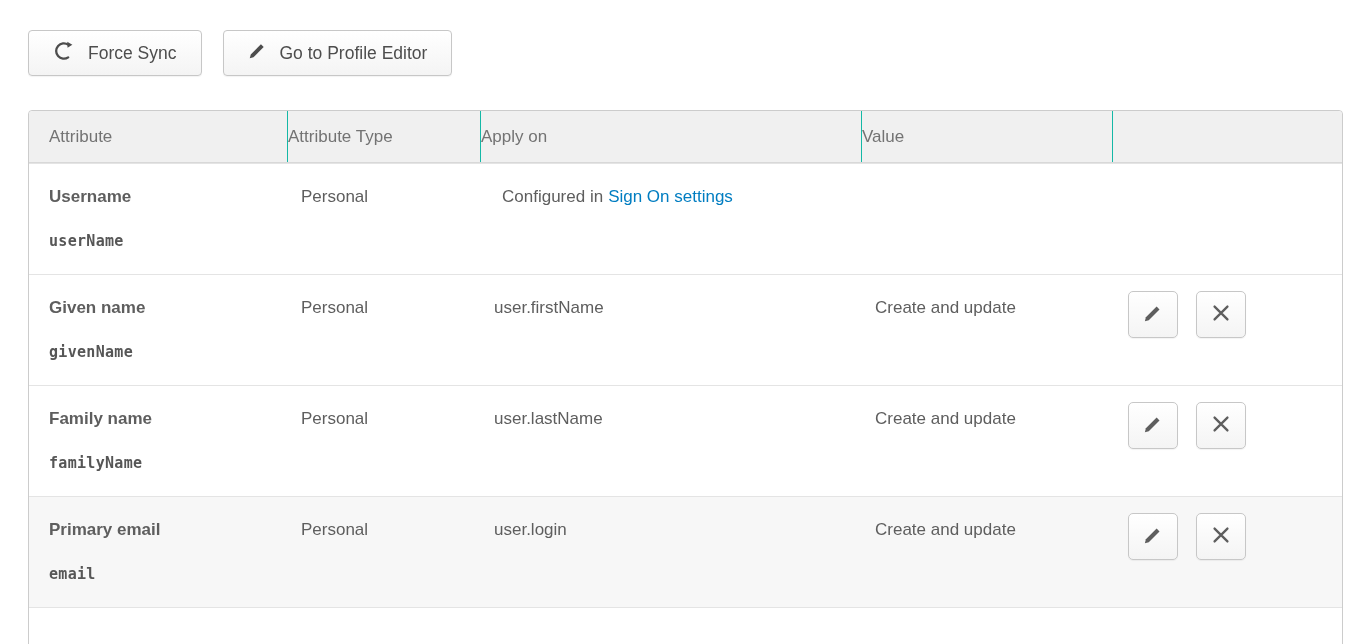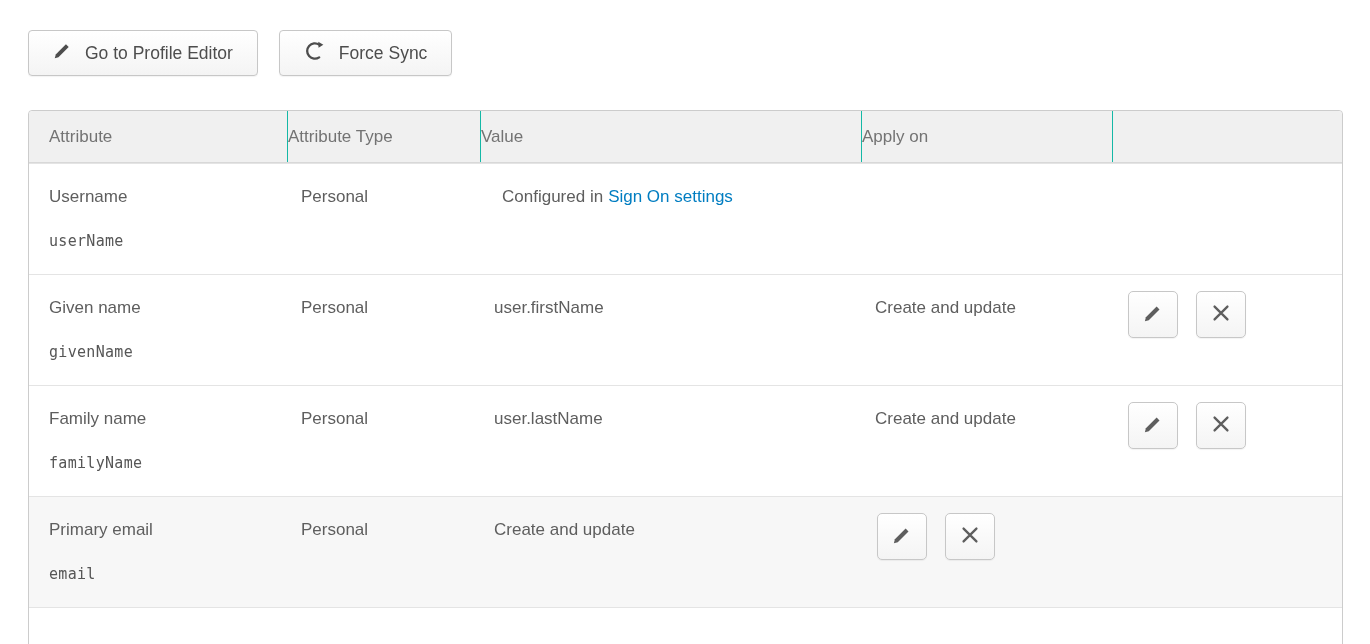--- a/index.html
+++ b/index.html
@@ -50,21 +50,21 @@
     display: grid;
     grid-template-columns: 258px 193px 381px 251px 1fr;
     min-height: 111px;
     border-top: 1px solid #e4e4e4;
     background: #ffffff;
     font-size: 17px;
   }
   .trow:first-of-type { border-top: none; }
   .trow.highlighted { background: #f7f7f7; }
   .td { padding: 22px 10px 0 14px; line-height: 1.25; }
-  .td.first { padding-left: 20px; }
+  .td.first { padding-left: 20px; font-weight: bold; }
   .attr-name {
     margin-top: 25px;
     font-family: "DejaVu Sans Mono", monospace;
     font-size: 15px; color: #565656;
     letter-spacing: 0.3px;
   }
   .value-link { color: #007dc1; text-decoration: none; cursor: pointer; text-align: center; }
   .value-prefix { margin-right: 5px; margin-left: 8px; }
 
   .actions { display: flex; gap: 18px; padding: 16px 0 0 16px; }
@@ -82,46 +82,46 @@
     border-top: 1px solid #e4e4e4;
     background: #ffffff;
   }
 </style>
 </head>
 <body>
 
 <div class="page">
 
   <div class="toolbar">
-    <button class="btn">
-      <span>
-        <svg width="19" height="19" viewBox="0 0 16 16">
-          <path d="M1.5 14.5 L2.3 11.4 L10.9 2.8 L13.2 5.1 L4.6 13.7 Z" fill="#4d4d4d"></path>
-        </svg>
-      </span>
-      <span>Go to Profile Editor</span>
-    </button>
     <button class="btn">
       <span>
         <svg width="22" height="22" viewBox="0 0 20 20">
           <path d="M13.8 15.8 A7 7 0 1 1 13.8 4.2" fill="none" stroke="#4d4d4d" stroke-width="2.1" stroke-linecap="round"></path>
           <path d="M13.0 1.7 L17.6 4.3 L13.2 7.0 Z" fill="#4d4d4d"></path>
         </svg>
       </span>
       <span>Force Sync</span>
     </button>
+    <button class="btn">
+      <span>
+        <svg width="19" height="19" viewBox="0 0 16 16">
+          <path d="M1.5 14.5 L2.3 11.4 L10.9 2.8 L13.2 5.1 L4.6 13.7 Z" fill="#4d4d4d"></path>
+        </svg>
+      </span>
+      <span>Go to Profile Editor</span>
+    </button>
   </div>
 
   <div class="attr-table">
 
     <div class="thead">
       <div class="th">Attribute</div>
       <div class="th">Attribute Type</div>
+      <div class="th">Apply on</div>
       <div class="th">Value</div>
-      <div class="th">Apply on</div>
       <div class="th"></div>
     </div>
 
     <div class="trow">
       <div class="td first">
         <div>Username</div>
         <div class="attr-name">userName</div>
       </div>
       <div class="td">Personal</div>
       <div class="td">
@@ -182,20 +182,21 @@
         </button>
       </div>
     </div>
 
     <div class="trow highlighted">
       <div class="td first">
         <div>Primary email</div>
         <div class="attr-name">email</div>
       </div>
       <div class="td">Personal</div>
+      <div class="td">user.login</div>
       <div class="td">Create and update</div>
       <div class="actions">
         <button class="icon-btn">
           <span>
             <svg width="20" height="20" viewBox="0 0 16 16">
               <path d="M1.5 14.5 L2.3 11.4 L10.9 2.8 L13.2 5.1 L4.6 13.7 Z" fill="#5e5e5e"></path>
             </svg>
           </span>
         </button>
         <button class="icon-btn">

